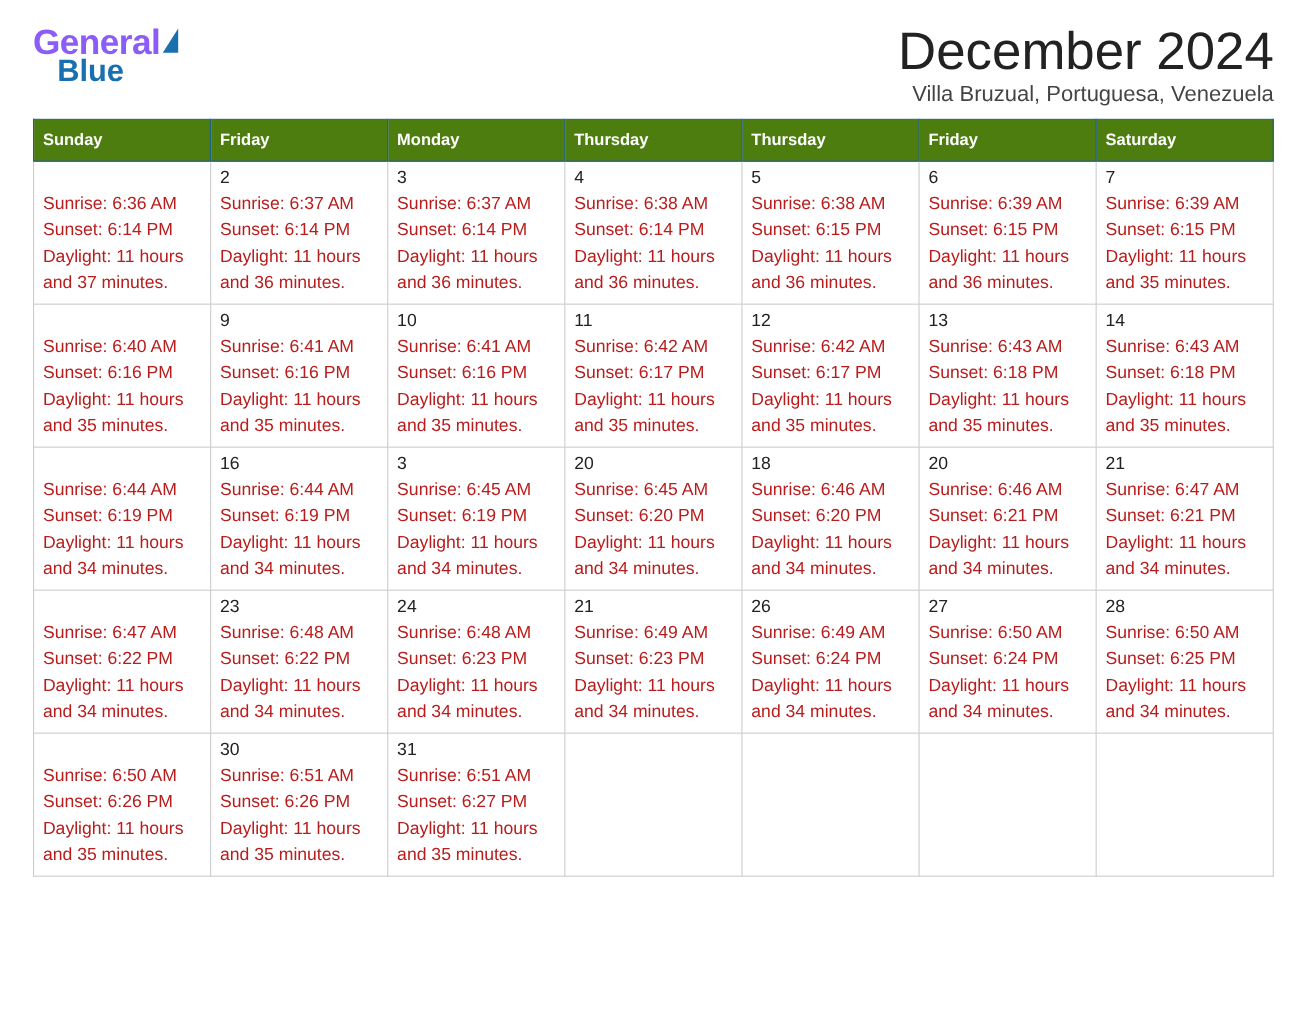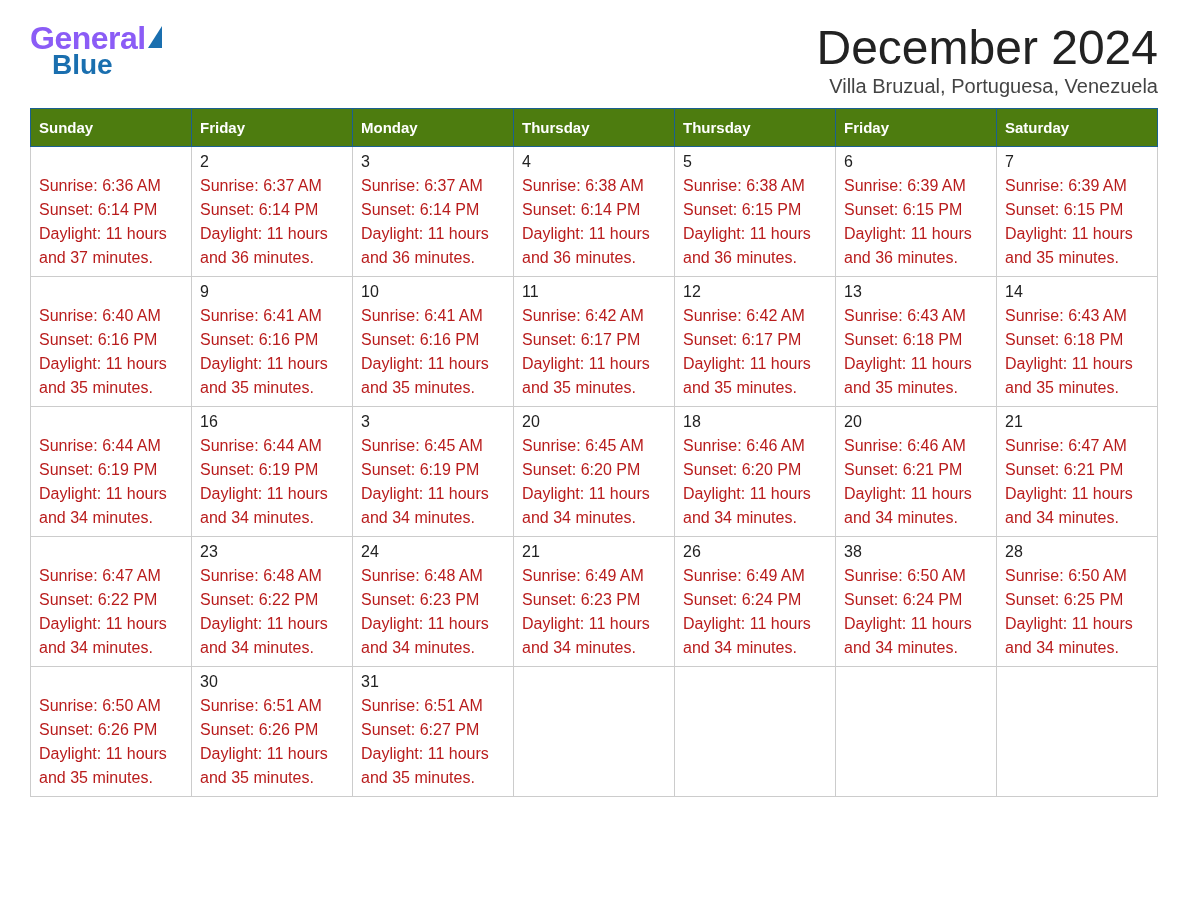--- a/index.html
+++ b/index.html
@@ -370,21 +370,21 @@
         <td>
           <span class="day-num">26</span>
           <div class="day-info">
             Sunrise: 6:49 AM<br>
             Sunset: 6:24 PM<br>
             Daylight: 11 hours<br>
             and 34 minutes.
           </div>
         </td>
         <td>
-          <span class="day-num">38</span>
+          <span class="day-num">27</span>
           <div class="day-info">
             Sunrise: 6:50 AM<br>
             Sunset: 6:24 PM<br>
             Daylight: 11 hours<br>
             and 34 minutes.
           </div>
         </td>
         <td>
           <span class="day-num">28</span>
           <div class="day-info">

